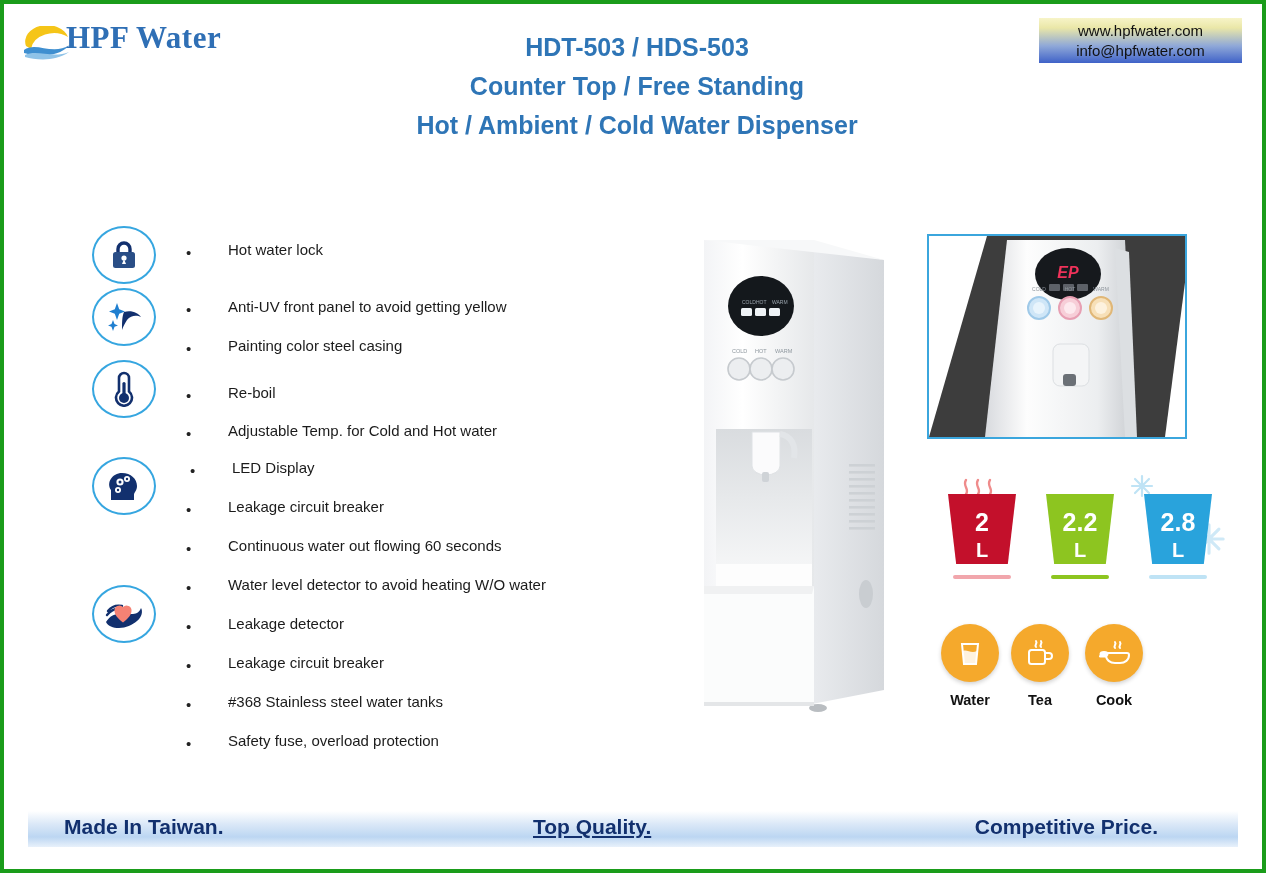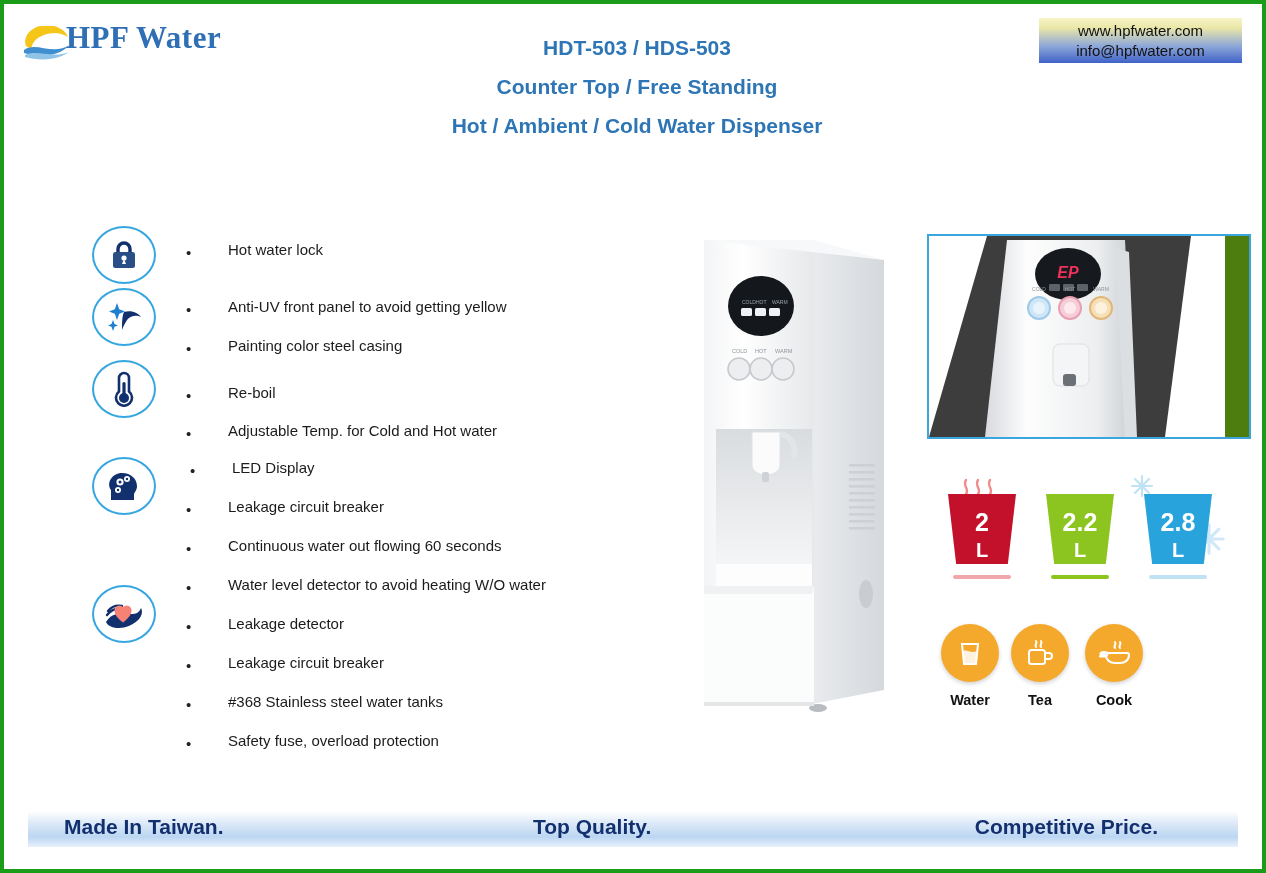--- a/index.html
+++ b/index.html
@@ -6,21 +6,21 @@
   body{width:1266px;height:873px;font-family:"Liberation Sans",sans-serif;overflow:hidden;}
   #page{position:relative;width:1266px;height:873px;background:#fff;box-sizing:border-box;border:4px solid #1a9c1a;}
   .abs{position:absolute;}
 
   
   #logo{left:18px;top:16px;width:250px;height:46px;}
   #logo .mark{position:absolute;left:0;top:6px;width:50px;height:34px;}
   #logo .wordmark{position:absolute;left:44px;top:0px;font-family:"Liberation Serif",serif;font-weight:bold;font-size:31px;color:#2f6fb5;letter-spacing:.5px;white-space:nowrap;}
 
   #title-block{left:333px;top:24px;width:600px;text-align:center;}
-  .title-line{color:#2e75b6;font-weight:bold;font-size:21px;line-height:39px;white-space:nowrap;}
+  .title-line{color:#2e75b6;font-weight:bold;font-size:25px;line-height:39px;white-space:nowrap;}
 
   #contact-box{right:20px;top:14px;width:203px;height:45px;
     background:linear-gradient(to bottom,#f7f4c8 0%,#eae7a8 22%,#8fa8d8 62%,#3f62c8 100%);
     display:flex;flex-direction:column;justify-content:center;align-items:center;}
   .contact-line{font-size:15px;color:#111;line-height:20px;white-space:nowrap;}
 
   
   #icon-col{left:88px;top:222px;width:70px;height:450px;}
   .feat-icon{position:absolute;left:0;width:64px;height:58px;border:2px solid #36a6e0;border-radius:50%;
     box-sizing:border-box;display:flex;align-items:center;justify-content:center;background:#fff;}
@@ -28,21 +28,21 @@
 
   #bullets{left:182px;top:232px;width:510px;}
   .bullet{display:flex;align-items:flex-start;}
   .bullet .dot{width:42px;flex:0 0 42px;color:#222;font-size:15px;line-height:1;padding-top:3px;}
   .bullet .txt{color:#1b1b1b;font-size:15px;line-height:1.1;white-space:nowrap;}
 
   
   #product{left:690px;top:230px;width:220px;height:500px;}
 
   
-  #detail-photo{left:923px;top:230px;width:324px;height:205px;border:2px solid #3ba6dd;box-sizing:border-box;background:#4d7c0f;overflow:hidden;}
+  #detail-photo{left:923px;top:230px;width:260px;height:205px;border:2px solid #3ba6dd;box-sizing:border-box;background:#4d7c0f;overflow:hidden;}
 
   
   #tanks{left:930px;top:470px;width:295px;height:115px;}
   .tank{position:absolute;top:20px;width:76px;height:78px;}
   .tank .body{position:absolute;left:4px;top:0;width:68px;height:70px;
     clip-path:polygon(0% 0%,100% 0%,88% 100%,12% 100%);}
   .tank .base{position:absolute;left:9px;bottom:-7px;width:58px;height:4px;border-radius:2px;}
   .tank .val{position:absolute;left:0;top:16px;width:76px;text-align:center;color:#fff;font-weight:bold;font-size:25px;line-height:1;}
   .tank .unit{position:absolute;left:0;top:46px;width:76px;text-align:center;color:#fff;font-weight:bold;font-size:20px;line-height:1;}
 
@@ -51,21 +51,21 @@
   .usage{position:absolute;top:0;width:64px;text-align:center;}
   .usage .circ{width:58px;height:58px;margin:0 auto;border-radius:50%;background:#f5a92c;
     display:flex;align-items:center;justify-content:center;box-shadow:0 2px 4px rgba(0,0,0,.18);}
   .usage .lab{margin-top:10px;font-size:14.5px;font-weight:bold;color:#111;line-height:17px;}
 
   
   #footer{left:24px;right:24px;bottom:22px;height:36px;
     background:linear-gradient(to bottom,#ffffff 0%,#dce9f8 35%,#bcd6f2 72%,#e8f1fb 100%);}
   #footer .cell{position:absolute;top:4px;font-weight:bold;font-size:21px;color:#12306e;white-space:nowrap;}
   #footer .c1{left:36px;}
-  #footer .c2{left:505px;}
+  #footer .c2{left:505px;text-decoration:underline;}
   #footer .c3{right:80px;}
 </style>
 </head>
 <body>
 
 <div id="page">
 
   <div class="abs" id="logo">
     <div class="mark">
       <svg width="50" height="34" viewBox="0 0 50 34">

